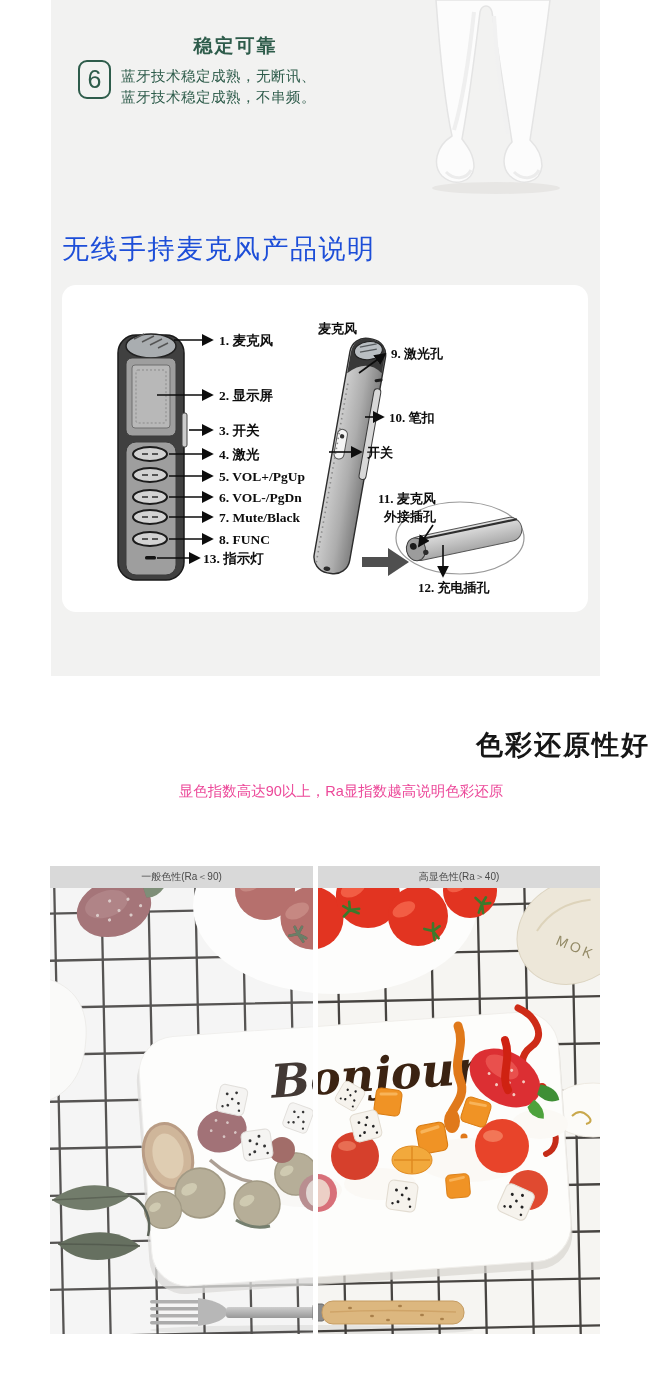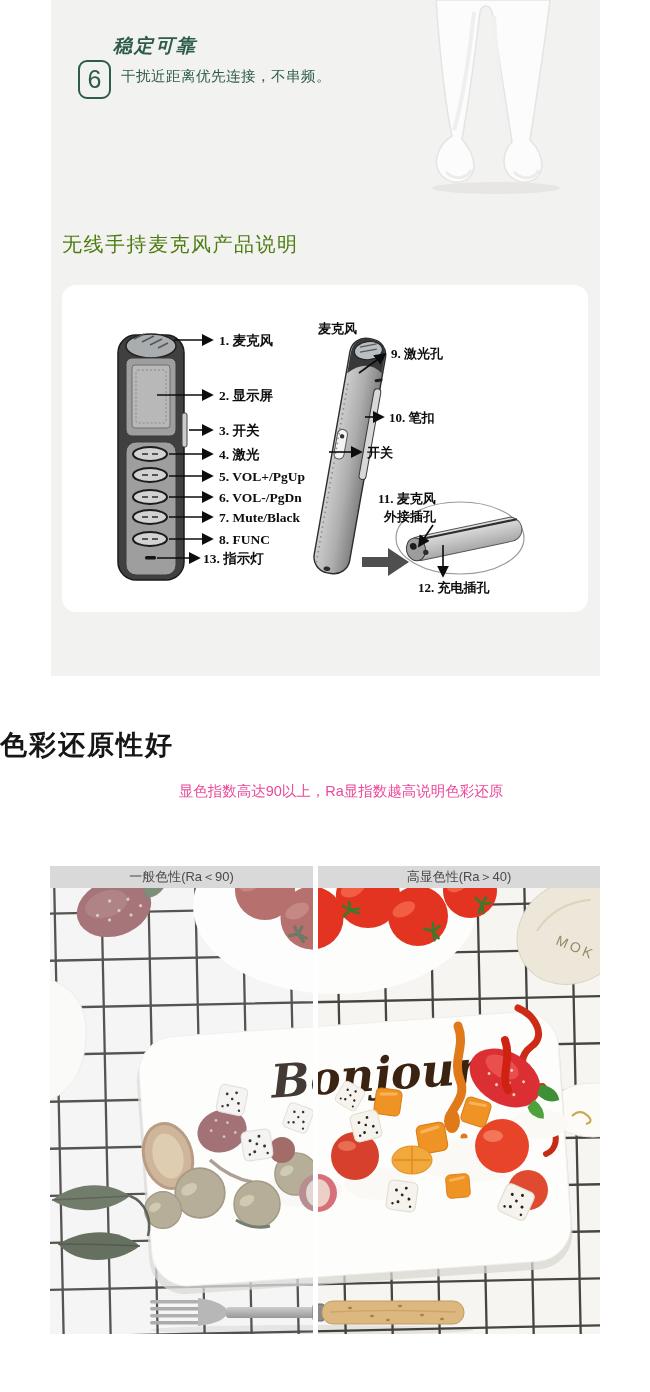--- a/index.html
+++ b/index.html
@@ -4,41 +4,41 @@
 <style>
   html,body{margin:0;padding:0;}
   body{
     width:650px;height:1392px;position:relative;background:#ffffff;
     font-family:"Liberation Sans",sans-serif;overflow:hidden;
     -webkit-font-smoothing:antialiased;
   }
   .abs{position:absolute;}
   .gray-panel{left:51px;top:0;width:549px;height:676px;background:#f2f2f1;}
   
-  .stable-title{left:113px;top:33px;width:245px;text-align:left;
-    font-size:19px;font-weight:700;color:#2e5c4b;letter-spacing:2px;font-style:italic;}
+  .stable-title{left:113px;top:33px;width:245px;text-align:center;
+    font-size:19px;font-weight:700;color:#2e5c4b;letter-spacing:2px;}
   .badge6{left:78px;top:60px;width:29px;height:35px;border:2px solid #2e5c4b;
     border-radius:9px;color:#2e5c4b;font-size:25px;font-weight:500;
     display:flex;align-items:center;justify-content:center;background:transparent;}
   .stable-body{left:121px;top:66px;width:250px;font-size:14.5px;line-height:21px;
     color:#2e5c4b;letter-spacing:0.5px;}
   
-  .mic-title{left:62px;top:231px;font-size:20px;font-weight:500;color:#4d7c0f;letter-spacing:1.5px;}
+  .mic-title{left:62px;top:231px;font-size:27px;font-weight:500;color:#1d4ed8;letter-spacing:1.5px;}
   .diagram-card{left:62px;top:285px;width:526px;height:327px;background:#ffffff;border-radius:14px;}
   .diagram-card svg{display:block;}
   .dlabel{font-family:"Liberation Serif",serif;font-weight:700;font-size:13.5px;fill:#0d0d0d;}
   .dlabel-s{font-family:"Liberation Serif",serif;font-weight:700;font-size:13px;fill:#0d0d0d;}
   
-  .color-title{left:0;top:727px;width:650px;text-align:left;font-size:27px;
+  .color-title{left:0;top:727px;width:650px;text-align:right;font-size:27px;
     font-weight:600;color:#161616;letter-spacing:2px;}
   .color-body{left:0;top:780px;width:650px;text-align:center;font-size:14.5px;
     line-height:23px;color:#ec4899;margin-left:16px;}
   .compare{left:50px;top:866px;width:550px;}
   .compare-bar{display:flex;height:22px;}
-  .bar-cell{background:#d9d9d9;color:#4a4a4a;font-size:13px;line-height:22px;text-align:center;}
+  .bar-cell{background:#d9d9d9;color:#4a4a4a;font-size:10px;line-height:22px;text-align:center;}
   .bar-cell.left{width:263px;}
   .bar-gap{width:5px;background:#ffffff;}
   .bar-cell.right{width:282px;}
   .photo{display:block;}
 </style>
 </head>
 <body>
 
 <div class="abs gray-panel"></div>
 
@@ -50,21 +50,22 @@
            C118,154 112,146 106,140 C112,100 120,50 126,0 Z" fill="#fcfcfc" stroke="#e4e4e4" stroke-width="1.5"></path>
   <path d="M30,130 C40,96 46,50 50,12" stroke="#efefef" stroke-width="4" fill="none"></path>
   <path d="M84,134 C78,100 72,52 70,16" stroke="#f1f1f1" stroke-width="4" fill="none"></path>
   <path d="M22,172 C30,180 42,180 47,170" stroke="#ececec" stroke-width="3" fill="none"></path>
   <path d="M90,172 C98,180 110,180 115,170" stroke="#ececec" stroke-width="3" fill="none"></path>
 </svg>
 
 <div class="abs stable-title">稳定可靠</div>
 <div class="abs badge6">6</div>
 <div class="abs stable-body">
-  <div>干扰近距离优先连接，不串频。</div>
+  <div>蓝牙技术稳定成熟，无断讯、</div>
+  <div>蓝牙技术稳定成熟，不串频。</div>
 </div>
 
 <div class="abs mic-title">无线手持麦克风产品说明</div>
 
 <div class="abs diagram-card">
 <svg width="526" height="327" viewBox="0 0 526 327">
   <defs>
     <marker id="ah" viewBox="0 0 10 10" refX="8.5" refY="5" markerWidth="7.5" markerHeight="7.5" orient="auto-start-reverse">
       <path d="M0,0 L10,5 L0,10 z" fill="#0d0d0d"></path>
     </marker>

